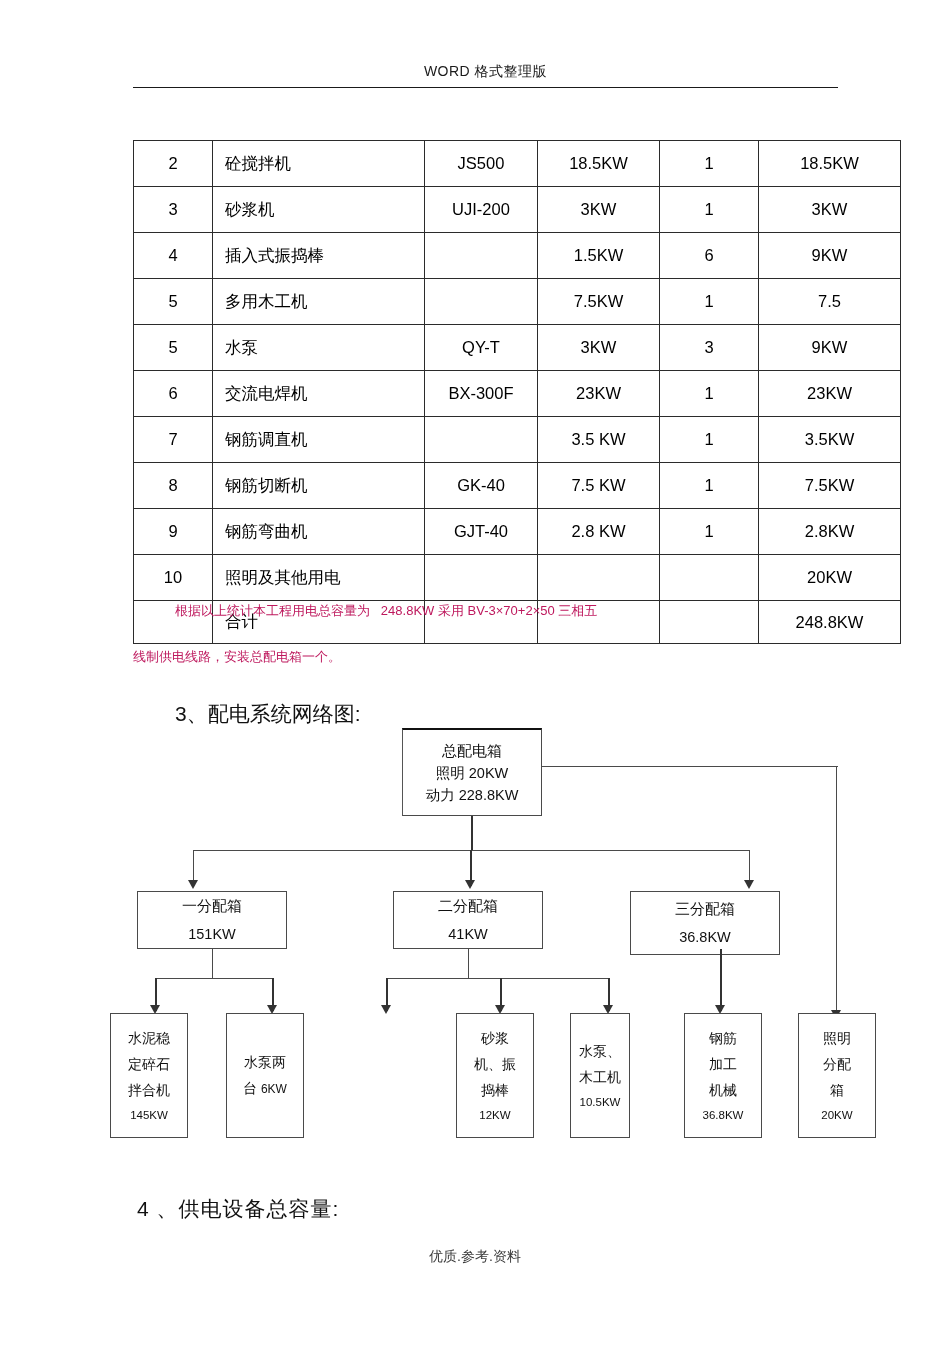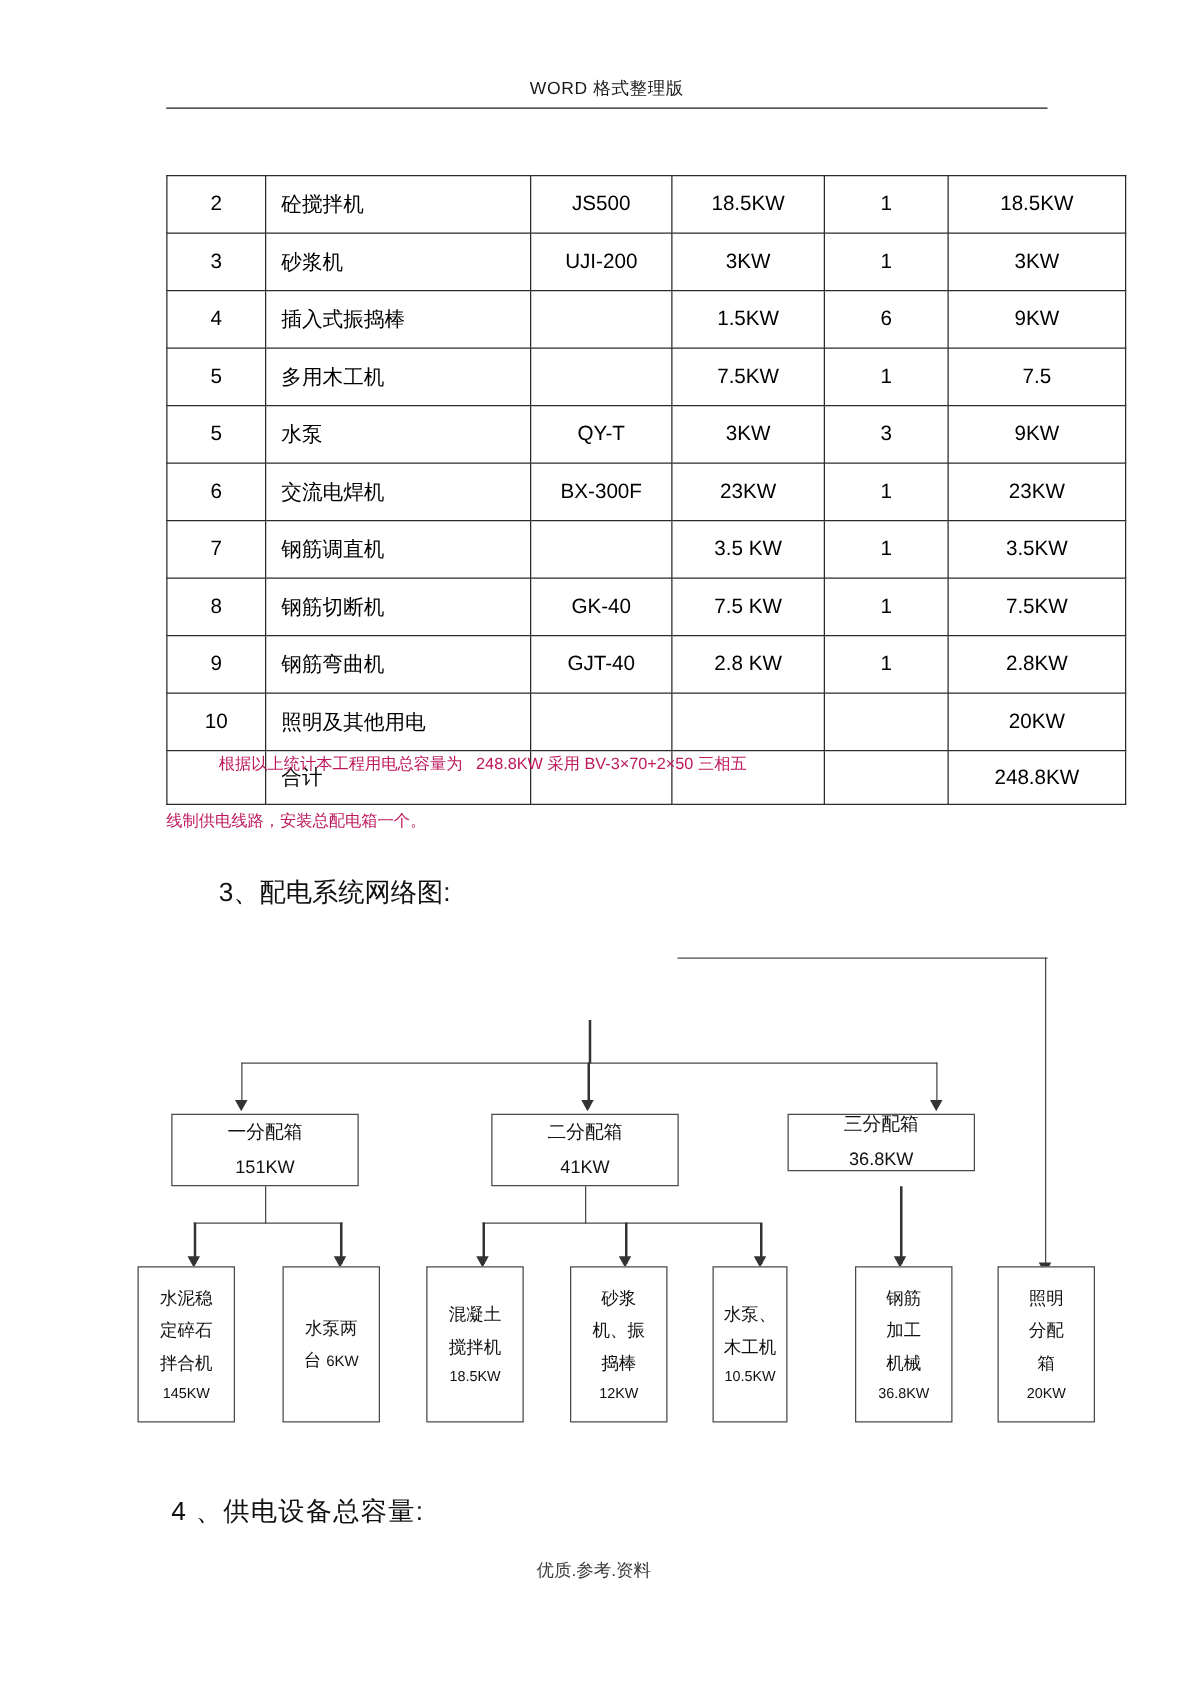--- a/index.html
+++ b/index.html
@@ -250,20 +250,25 @@
   <div class="para">
     <span class="indent"></span><span>根据以上统计本工程用电总容量为</span>&nbsp;&nbsp;&nbsp;<span class="num">248.8KW</span>&nbsp;<span>采用</span>&nbsp;<span class="num">BV-3×70+2×50</span>&nbsp;<span>三相五</span><br>
     <span>线制供电线路，安装总配电箱一个。</span>
   </div>
 
   <div class="section-head" id="sec3">3、配电系统网络图:</div>
   <div class="section-head" id="sec4">4  、供电设备总容量:</div>
 
   <div class="diagram">
 
+    <div class="node root" style="left:402px; top:728px; width:140px; height:88px;">
+      <div class="node-line cn">总配电箱</div>
+      <div class="node-line">照明  20KW</div>
+      <div class="node-line">动力  228.8KW</div>
+    </div>
 
     <div class="vline thick" style="left:471px; top:816px; height:35px;"></div>
 
     <div class="hline" style="left:193px; top:850px; width:557px;"></div>
 
     <div class="vline" style="left:193px; top:850px; height:36px;"></div>
     <div class="arrow" style="left:188px; top:880px;"></div>
     <div class="vline thick" style="left:470px; top:850px; height:36px;"></div>
     <div class="arrow" style="left:465px; top:880px;"></div>
     <div class="vline" style="left:749px; top:850px; height:36px;"></div>
@@ -274,21 +279,21 @@
     <div class="arrow" style="left:831px; top:1010px;"></div>
 
     <div class="node mid" style="left:137px; top:891px; width:150px; height:58px;">
       <div class="node-line cn">一分配箱</div>
       <div class="node-line kw">151KW</div>
     </div>
     <div class="node mid" style="left:393px; top:891px; width:150px; height:58px;">
       <div class="node-line cn">二分配箱</div>
       <div class="node-line kw">41KW</div>
     </div>
-    <div class="node mid" style="left:630px; top:891px; width:150px; height:46px;">
+    <div class="node mid" style="left:630px; top:891px; width:150px; height:64px;">
       <div class="node-line cn">三分配箱</div>
       <div class="node-line kw">36.8KW</div>
     </div>
 
     <div class="vline" style="left:212px; top:949px; height:30px;"></div>
     <div class="hline" style="left:155px; top:978px; width:119px;"></div>
     <div class="vline thick" style="left:155px; top:978px; height:33px;"></div>
     <div class="arrow" style="left:150px; top:1005px;"></div>
     <div class="vline thick" style="left:272px; top:978px; height:33px;"></div>
     <div class="arrow" style="left:267px; top:1005px;"></div>
@@ -310,25 +315,20 @@
       <div class="node-line cn">定碎石</div>
       <div class="node-line cn">拌合机</div>
       <div class="node-line kw">145KW</div>
     </div>
 
     <div class="node leaf" style="left:226px; top:1013px; width:78px; height:125px;">
       <div class="node-line cn">水泵两</div>
       <div class="node-line inline-kw"><span>台</span> <span class="small">6KW</span></div>
     </div>
 
-    <div class="node leaf" style="left:341px; top:1013px; width:78px; height:125px;">
-      <div class="node-line cn">混凝土</div>
-      <div class="node-line cn">搅拌机</div>
-      <div class="node-line kw">18.5KW</div>
-    </div>
 
     <div class="node leaf" style="left:456px; top:1013px; width:78px; height:125px;">
       <div class="node-line cn">砂浆</div>
       <div class="node-line cn">机、振</div>
       <div class="node-line cn">捣棒</div>
       <div class="node-line kw">12KW</div>
     </div>
 
     <div class="node leaf" style="left:570px; top:1013px; width:60px; height:125px;">
       <div class="node-line cn">水泵、</div>

